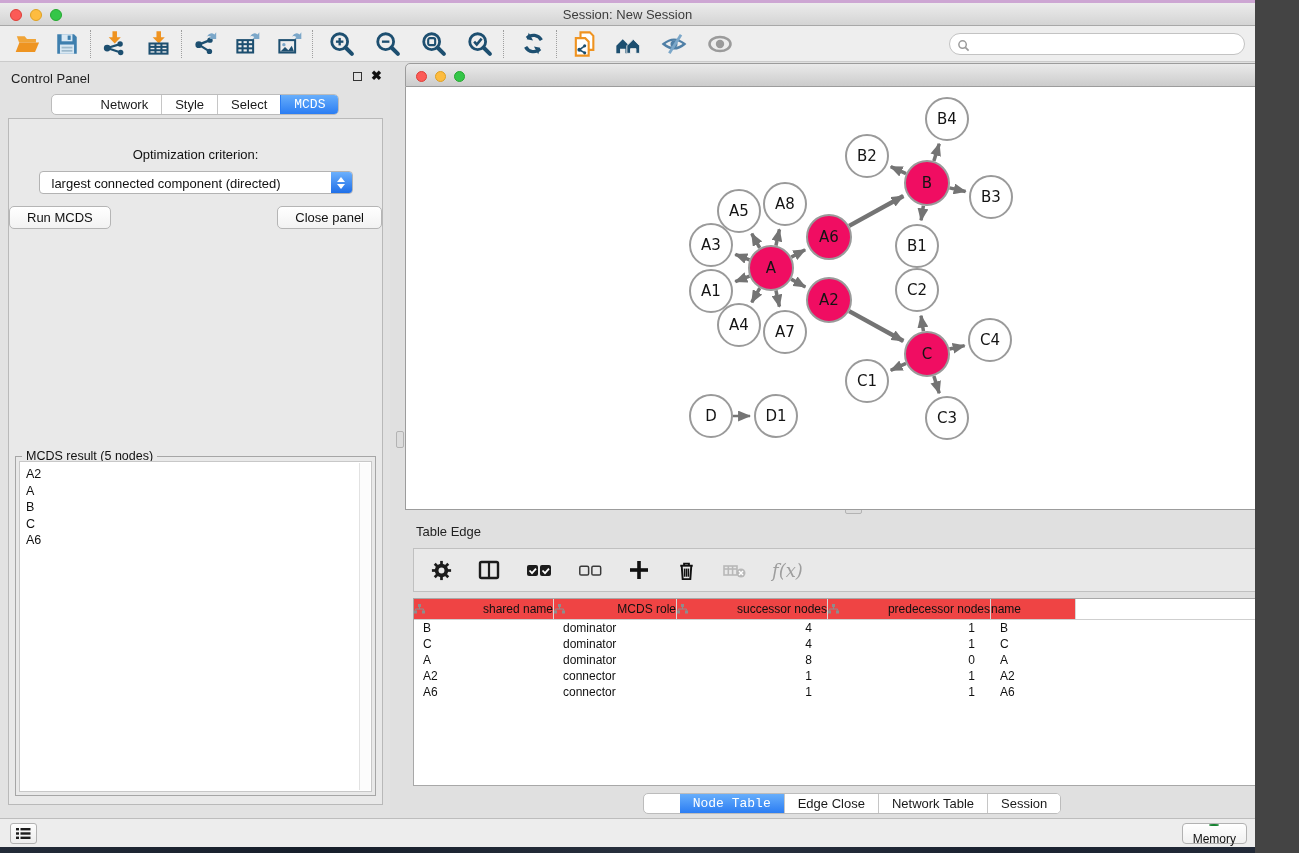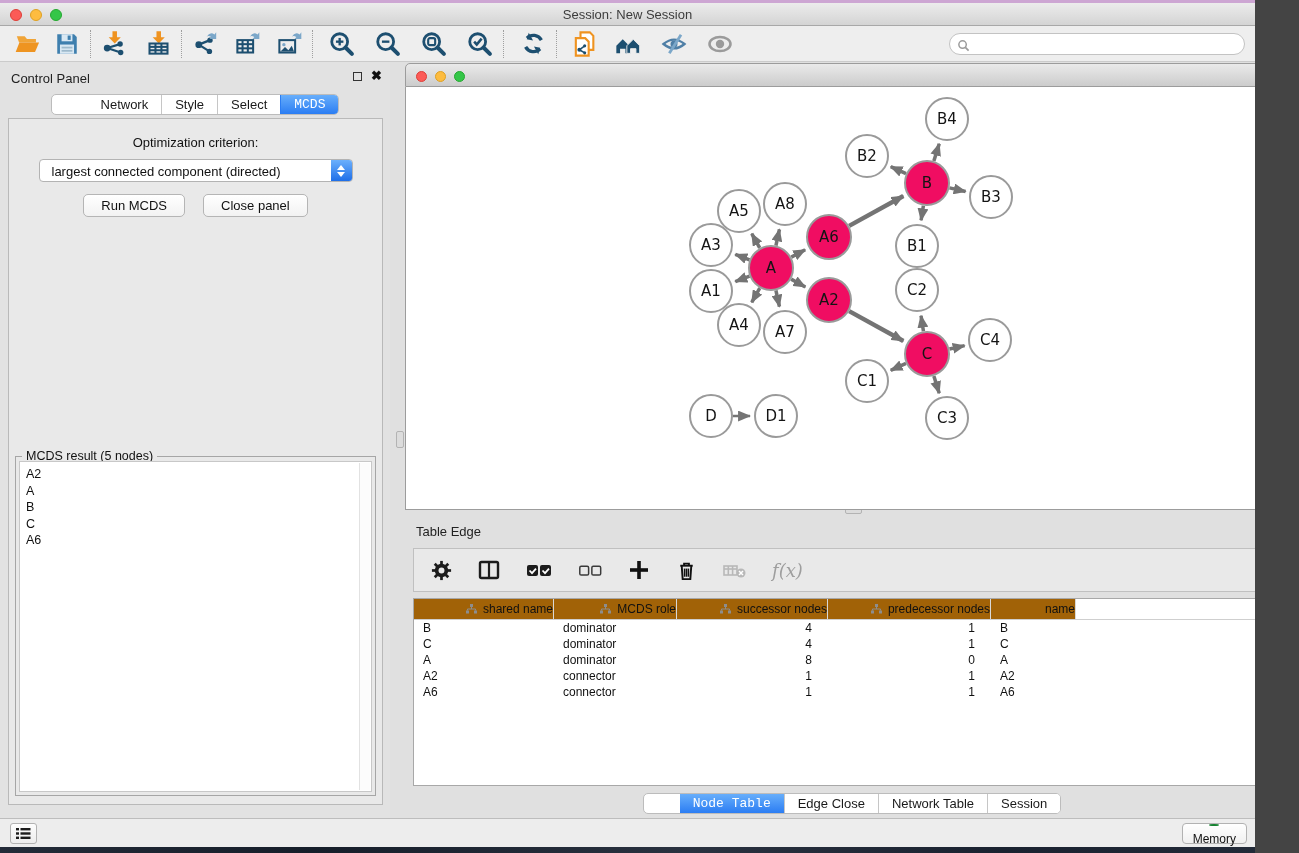--- a/index.html
+++ b/index.html
@@ -43,32 +43,32 @@
   .seg-control { display:flex; height:21px; border:1px solid #bcbcbc; border-radius:5px;
                  overflow:hidden; background:#fff; font-size:13px;padding-left:36px; }
   .seg { padding:0 13px; display:flex; align-items:center; border-left:1px solid #c6c6c6;
          background:#fff; color:#1a1a1a; white-space:nowrap; }
   .seg:first-child { border-left:none; }
   .seg.selected { background:linear-gradient(#67aefb,#2b7df3); color:#fff; border-left-color:#2b7df3;font-family:Liberation Mono, monospace; }
   .cp-tabs-row { display:flex; justify-content:center; }
 
   .cp-content { position:absolute; left:8px; top:56px; width:375px; bottom:13px;
                 background:#e9e9e9; border:1px solid #b9b9b9; }
-  .opt-label { margin-top:16px; text-align:center; font-size:13px; color:#111; }
+  .opt-label { margin-top:28px; text-align:center; font-size:13px; color:#111; }
   .combo { position:relative; width:314px; height:23px; margin:9px auto 0;
            background:#fff; border:1px solid #b3b3b3; border-radius:4px; }
   .combo-text { position:absolute; left:12px; top:4px; font-size:13px; color:#111; white-space:nowrap; }
   .combo-stepper { position:absolute; right:0; top:0; width:21px; height:21px;
                    background:linear-gradient(#6cb0fc,#1f6fe8); border-radius:0 3px 3px 0;
                    display:flex; flex-direction:column; align-items:center; justify-content:center; gap:2px; }
   .chev-up { width:0; height:0; border-left:4px solid transparent; border-right:4px solid transparent;
              border-bottom:5px solid #fff; }
   .chev-dn { width:0; height:0; border-left:4px solid transparent; border-right:4px solid transparent;
              border-top:5px solid #fff; }
-  .btn-row { display:flex; justify-content:center; gap:18px; margin-top:12px; }
+  .btn-row { display:flex; justify-content:space-between; gap:18px; margin-top:12px; }
   .mac-btn { height:23px; padding:0 17px; background:linear-gradient(#ffffff,#f2f2f2);
              border:1px solid #b5b5b5; border-radius:5px; font-size:13px; color:#111;
              display:flex; align-items:center; font-family:"Liberation Sans",sans-serif; }
 
   .result-group { position:absolute; left:6px; right:6px; top:337px; bottom:8px;
                   border:1px solid #a6a6a6; }
   .result-title { position:absolute; left:6px; top:-8px; background:#e9e9e9; padding:0 4px;
                   font-size:12.5px; color:#111; white-space:nowrap; }
   .result-list { position:absolute; left:3px; right:3px; top:4px; bottom:3px; background:#fff;
                  border:1px solid #c8c8c8; }
@@ -94,22 +94,22 @@
 
   
   .table-panel { position:absolute; left:405px; top:515px; width:894px; height:303px; }
   .tp-toolbar { position:absolute; left:8px; right:7px; top:33px; height:44px; background:#e9e9e9;
                 border:1px solid #c0c0c0; display:flex; align-items:center; padding-left:16px; gap:24px; }
   .tp-icon { display:flex; align-items:center; justify-content:center; }
   .fx-label { font-family:"DejaVu Serif", serif; font-style:italic; font-size:18px; color:#9e9e9e; }
   .tp-table { position:absolute; left:8px; right:7px; top:83px; bottom:32px; background:#fff;
               border:1px solid #a8a8a8; overflow:hidden; }
   .thead-row { display:flex; height:21px; border-bottom:1px solid #cfcfcf; font-size:12px; color:#111; }
-  .th-cell { background:#a16207; border-right:1px solid #d8d8d8; display:flex; align-items:center;
-             justify-content:flex-end; gap:6px; flex:none; }
+  .th-cell { background:#ef4444; border-right:1px solid #d8d8d8; display:flex; align-items:center;
+             justify-content:space-between; gap:6px; flex:none; }
   .tbody { font-size:12px; color:#111; }
   .tr { display:flex; height:16px; align-items:center; }
   .td { flex:none; white-space:nowrap; overflow:hidden; }
   .td.left { text-align:left; padding-left:9px; }
   .td.right { text-align:right; padding-right:16px; }
   .tp-tabs-row { position:absolute; left:0; right:0; bottom:4px; display:flex; justify-content:center; }
 
   
   .status-bar { position:absolute; left:0; top:818px; width:100%; height:29px; background:#ededed;
                 border-top:1px solid #bdbdbd; }

